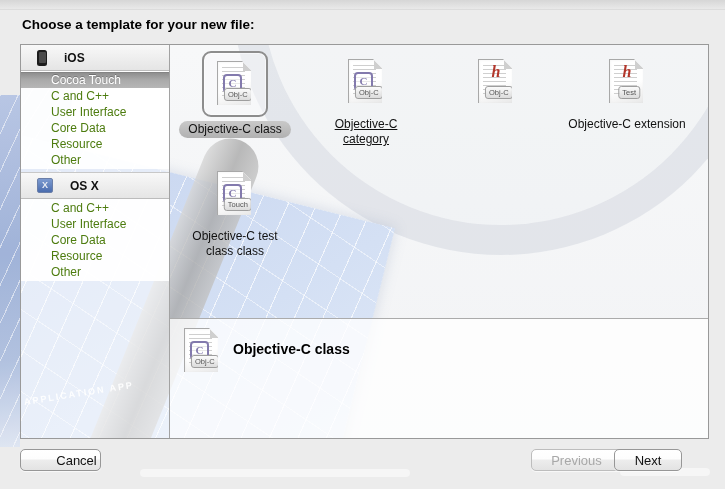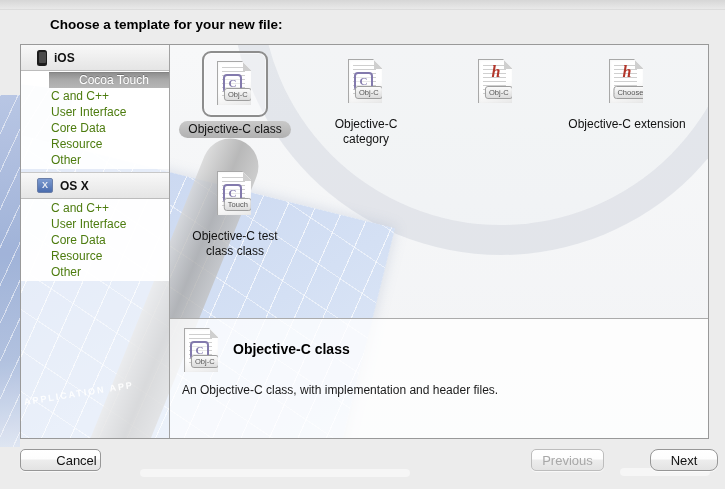--- a/index.html
+++ b/index.html
@@ -5,21 +5,21 @@
   html,body{margin:0;padding:0;}
   body{
     width:725px;height:489px;position:relative;overflow:hidden;
     background:#ececec;
     font-family:"Liberation Sans","DejaVu Sans",sans-serif;
     -webkit-font-smoothing:antialiased;
   }
   
   .titlebar-edge{position:absolute;left:0;top:0;width:725px;height:9px;
     background:linear-gradient(#d6d6d6,#e9e9e9);border-bottom:1px solid #dcdcdc;}
-  .sheet-title{position:absolute;left:22px;top:17px;font-size:13.5px;font-weight:bold;color:#000;margin-left:28px;}
+  .sheet-title{position:absolute;left:22px;top:17px;font-size:13.5px;font-weight:bold;color:#000;}
   
   .left-art{position:absolute;left:0;top:95px;width:20px;height:352px;
     background:
       repeating-linear-gradient(115deg, rgba(255,255,255,.55) 0 1px, transparent 1px 16px),
       linear-gradient(175deg,#b6c4e4 0%,#9db1d8 45%,#aebfdf 75%,#dfe6f3 100%);
     opacity:.95;}
   .smudge{position:absolute;background:rgba(255,255,255,.5);border-radius:4px;}
   .smudge.s1{left:140px;top:469px;width:270px;height:8px;}
   .smudge.s2{left:620px;top:468px;width:90px;height:8px;}
   
@@ -41,48 +41,48 @@
       repeating-linear-gradient(115deg, rgba(255,255,255,.55) 0 1px, transparent 1px 14px),
       linear-gradient(175deg,#a7b9de,#94aad3);}
   .handle{position:absolute;left:117px;top:81px;width:56px;height:400px;
     transform:rotate(22deg);border-radius:28px;
     background:linear-gradient(90deg,#d6d6d6,#a9a9a9 55%,#c2c2c2);opacity:.8;}
   .watermark{position:absolute;left:2px;top:338px;width:180px;transform:rotate(-9deg);
     font-size:9px;font-weight:bold;letter-spacing:2px;color:rgba(255,255,255,.9);white-space:nowrap;}
   
   .sidebar{position:absolute;left:0;top:0;bottom:0;width:148px;z-index:2;
     background:rgba(255,255,255,.5);border-right:1px solid #a2a2a2;}
-  .src-header{height:25px;display:flex;align-items:center;gap:7px;padding-left:16px;
+  .src-header{height:25px;display:flex;align-items:center;gap:17px;padding-left:16px;
     background:linear-gradient(#f8f8f8,#e5e5e5);
     border-bottom:1px solid #bcbcbc;font-size:12px;font-weight:bold;color:#111;}
   .src-header.second{border-top:1px solid #c8c8c8;margin-top:3px;}
   .src-items{background:rgba(255,255,255,.93);padding:1px 0;}
   .src-item{height:16px;line-height:16px;padding-left:30px;font-size:12px;color:#4d7c0f;cursor:default;}
   .src-item.selected{color:#fff;text-shadow:0 -1px rgba(0,0,0,.25);
     background:linear-gradient(#8f8f8f,#a9a9a9 45%,#b6b6b6);border-top:1px solid #848484;
-    height:15px;line-height:15px;margin-left:28px;}
+    height:15px;line-height:15px;}
   .iphone-icon{width:10px;height:16px;background:#1c1c1c;border-radius:2.5px;position:relative;flex:0 0 auto;}
   .iphone-icon::after{content:"";position:absolute;left:1.5px;right:1.5px;top:2.5px;bottom:3px;background:#4a4a4a;border-radius:1px;}
   .osx-icon{width:14px;height:13px;border-radius:2px;flex:0 0 auto;
     background:linear-gradient(#7d9bd0,#4a6cae);border:1px solid #6b7fa8;
     color:#e8ecf4;font-size:9px;font-weight:bold;line-height:13px;text-align:center;}
   
   .main{position:absolute;left:149px;top:0;right:0;height:273px;z-index:1;}
   .tpl-cell{position:absolute;display:flex;flex-direction:column;align-items:center;cursor:default;}
   .cell0{left:1px;top:6px;width:128px;}
   .cell1{left:132px;top:6px;width:128px;}
   .cell2{left:262px;top:6px;width:128px;}
   .cell3{left:393px;top:6px;width:128px;}
   .cell4{left:1px;top:118px;width:128px;}
   .icon-frame{width:62px;height:62px;display:flex;align-items:center;justify-content:center;}
   .icon-frame.selected{border:2px solid #8d8d8d;border-radius:9px;background:rgba(248,249,250,.45);
     box-shadow:inset 0 0 0 1px rgba(255,255,255,.5);}
   .tpl-label{margin-top:4px;font-size:12px;line-height:15px;color:#111;text-align:center;}
   .tpl-label.pill{background:linear-gradient(#c9c9c9,#b1b1b1);border-radius:10px;padding:1px 9px;}
-  .cell1 .tpl-label{max-width:82px;}
+  .cell1 .tpl-label{max-width:82px;text-decoration:underline;}
   .cell2 .tpl-label{max-width:114px;}
   .cell4 .tpl-label{max-width:110px;}
   
   .doc-icon{position:relative;width:34px;height:44px;
     background:linear-gradient(160deg,#ffffff 55%,#e7e7e7);
     border:1px solid #a8a8a8;
     clip-path:polygon(0 0, 25px 0, 34px 9px, 34px 44px, 0 44px);
     box-shadow:inset 0 0 3px rgba(0,0,0,.06);}
   .fold{position:absolute;top:0;right:0;width:0;height:0;
     border-bottom:9px solid #cfcfcf;border-right:9px solid transparent;}
@@ -101,22 +101,22 @@
     background:rgba(255,255,255,.78);border-top:1px solid #ababab;}
   .detail .doc-icon{position:absolute;left:14px;top:9px;}
   .detail-title{position:absolute;left:63px;top:22px;font-size:14px;font-weight:bold;color:#000;}
   .detail-desc{position:absolute;left:12px;top:64px;font-size:12px;color:#1a1a1a;}
   
   .btn{position:absolute;top:449px;height:22px;border-radius:5px;border:1px solid #979797;
     background:linear-gradient(#ffffff,#fdfdfd 45%,#ededed 50%,#e3e3e3);
     box-shadow:0 1px 1px rgba(255,255,255,.7);
     font-family:inherit;font-size:13px;color:#111;text-align:center;padding:0;cursor:default;}
   .btn-cancel{left:20px;width:81px;padding-left:32px;}
-  .btn-prev{left:531px;width:73px;color:#a8a8a8;border-color:#bdbdbd;}
-  .btn-next{left:650px;width:68px;border-radius:8px;}
+  .btn-prev{left:531px;width:91px;color:#a8a8a8;border-color:#bdbdbd;}
+  .btn-next{left:614px;width:68px;}
 </style>
 </head>
 <body>
 
 <div class="titlebar-edge"></div>
 <div class="left-art"></div>
 <div class="smudge s1"></div>
 <div class="smudge s2"></div>
 
 <div class="sheet-title">Choose a template for your new file:</div>
@@ -193,21 +193,21 @@
         </div>
       </div>
     </div>
 
     <div class="tpl-cell cell3">
       <div class="icon-frame">
         <div class="doc-icon">
           <span class="doclines"></span>
           <span class="fold"></span>
           <span class="glyph-h" style="color: rgb(178, 54, 43);">h</span>
-          <span class="badge">Choose</span>
+          <span class="badge">Test</span>
         </div>
       </div>
       <div class="tpl-label">Objective-C extension</div>
     </div>
 
     <div class="tpl-cell cell4">
       <div class="icon-frame">
         <div class="doc-icon">
           <span class="doclines"></span>
           <span class="fold"></span>
@@ -221,20 +221,19 @@
   </div>
 
   <div class="detail">
     <div class="doc-icon">
       <span class="doclines"></span>
       <span class="fold"></span>
       <span class="glyph-c" style="color: rgb(131, 122, 173);">C</span>
       <span class="badge">Obj-C</span>
     </div>
     <div class="detail-title">Objective-C class</div>
-    <div class="detail-desc">An Objective-C class, with implementation and header files.</div>
   </div>
 
 </div>
 
 <button class="btn btn-cancel">Cancel</button>
 <button class="btn btn-prev" aria-disabled="true">Previous</button>
 <button class="btn btn-next">Next</button>
 
 </body></html>

